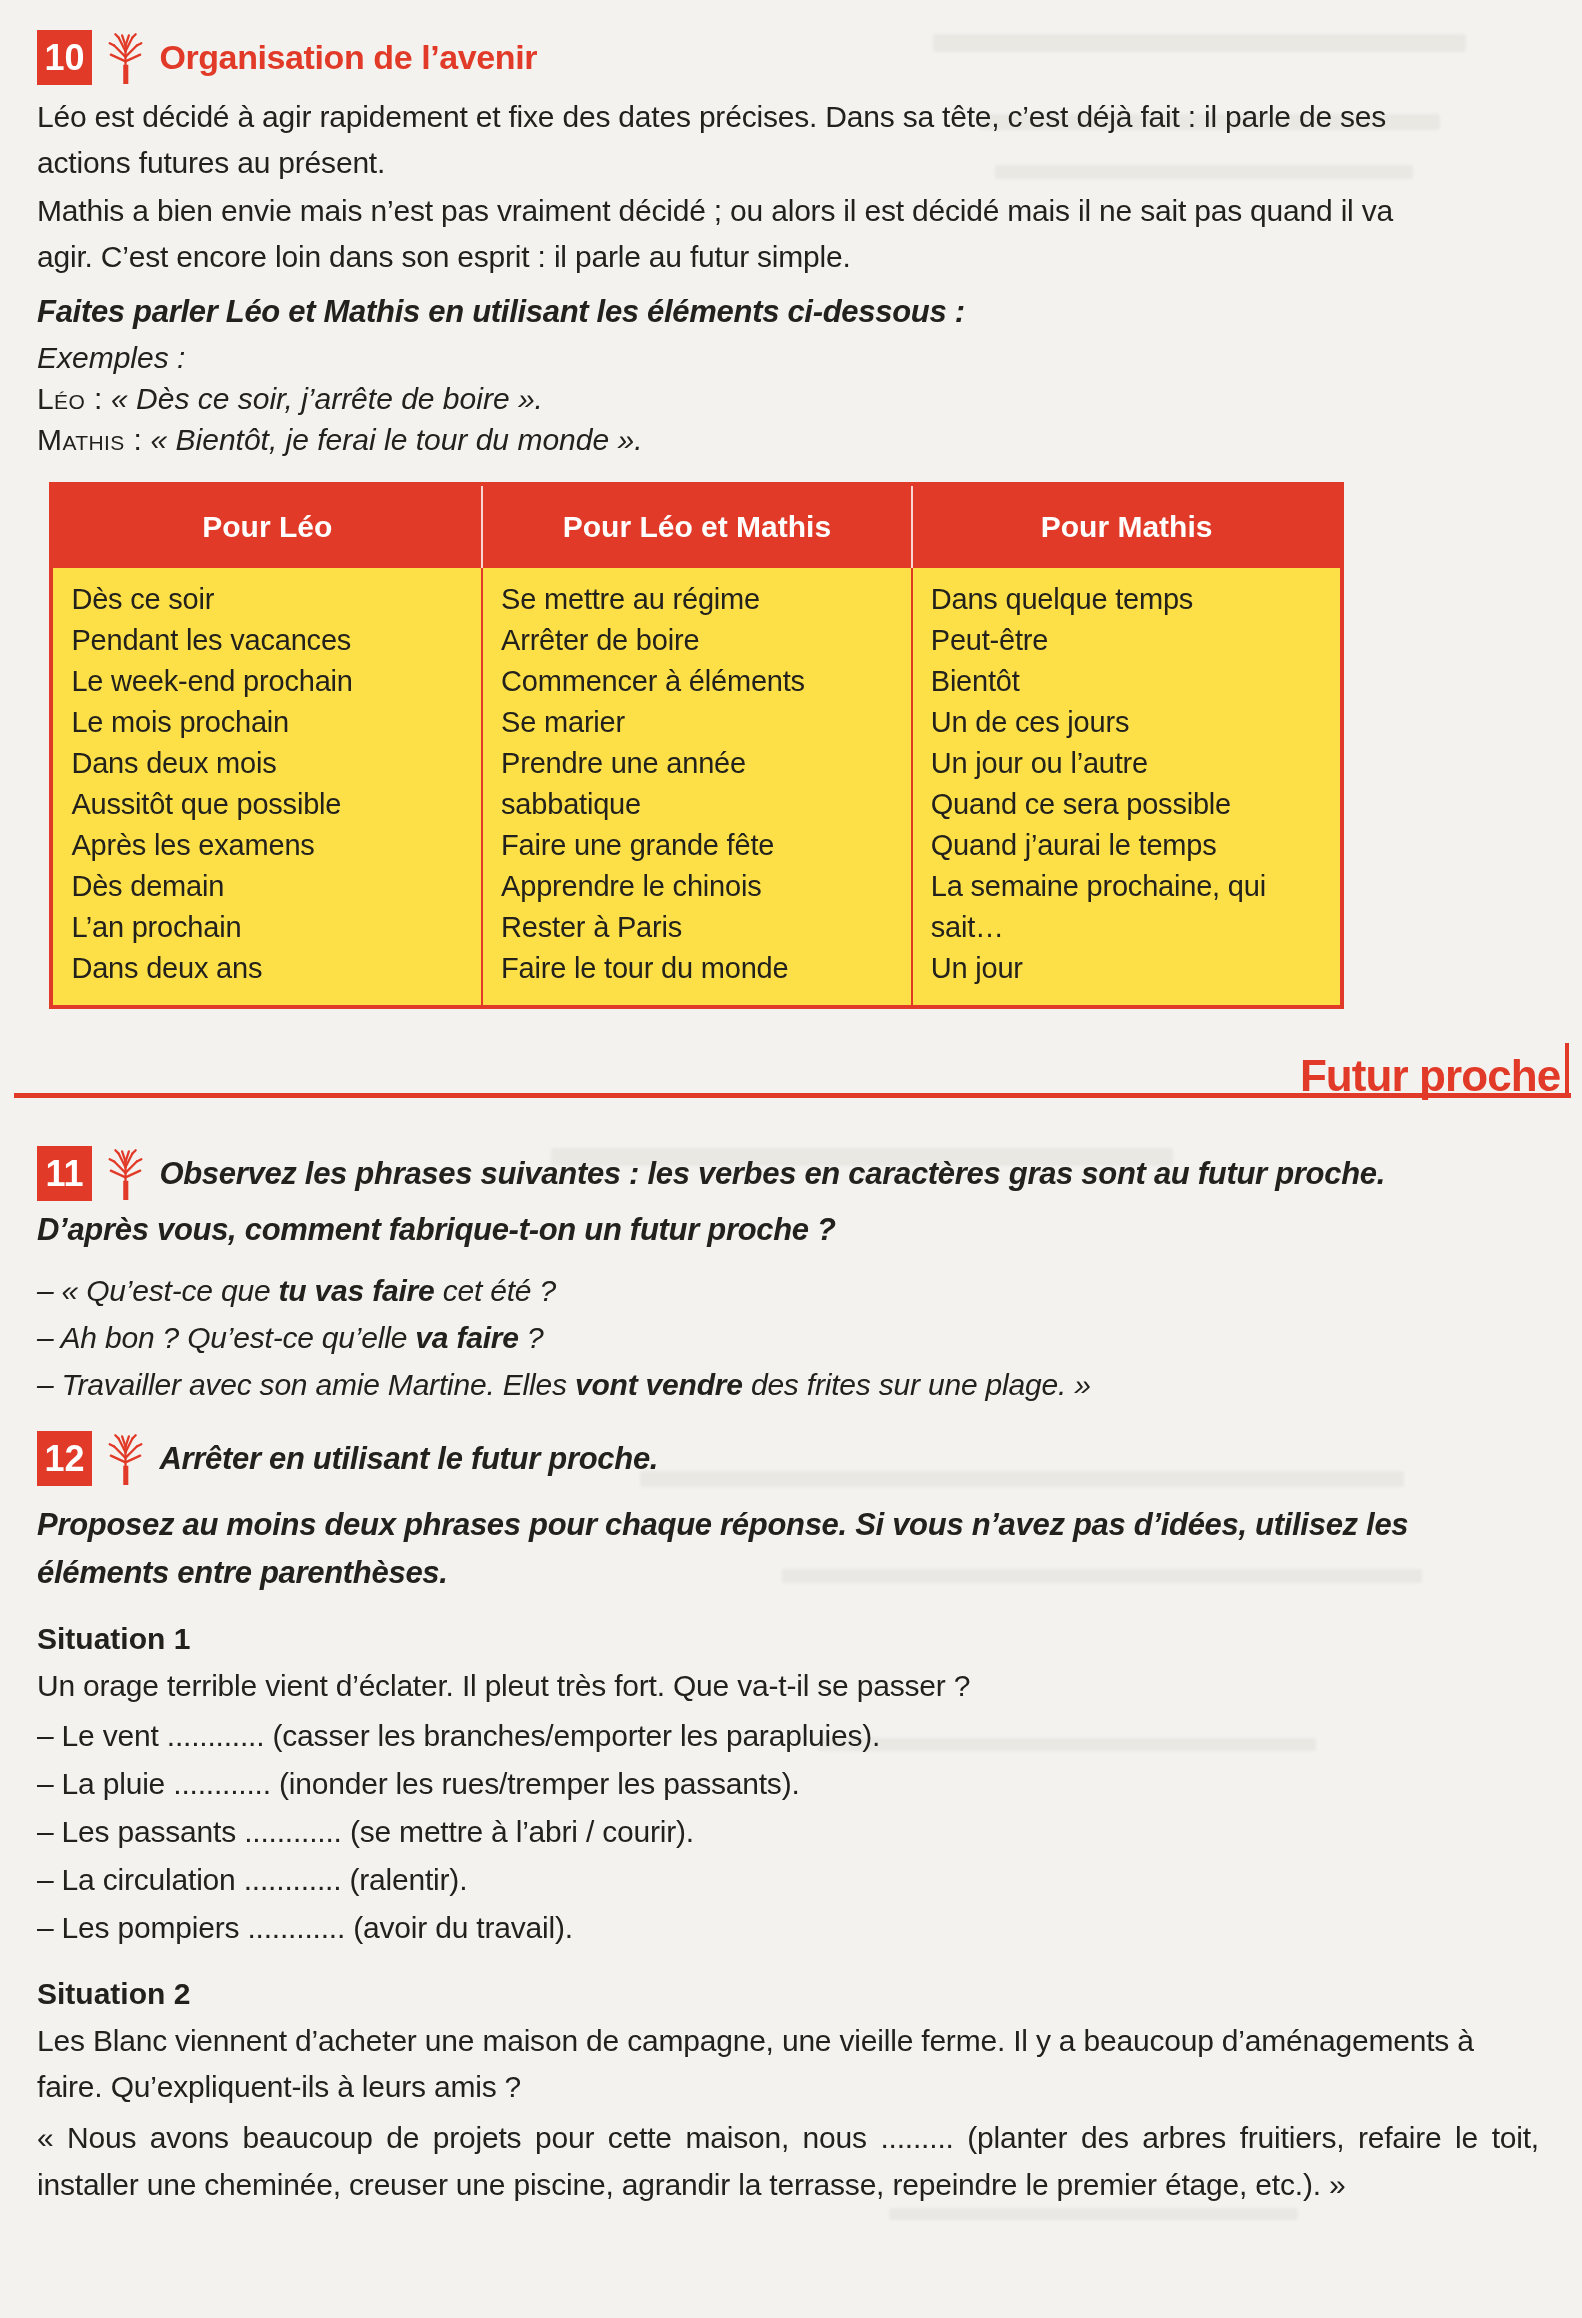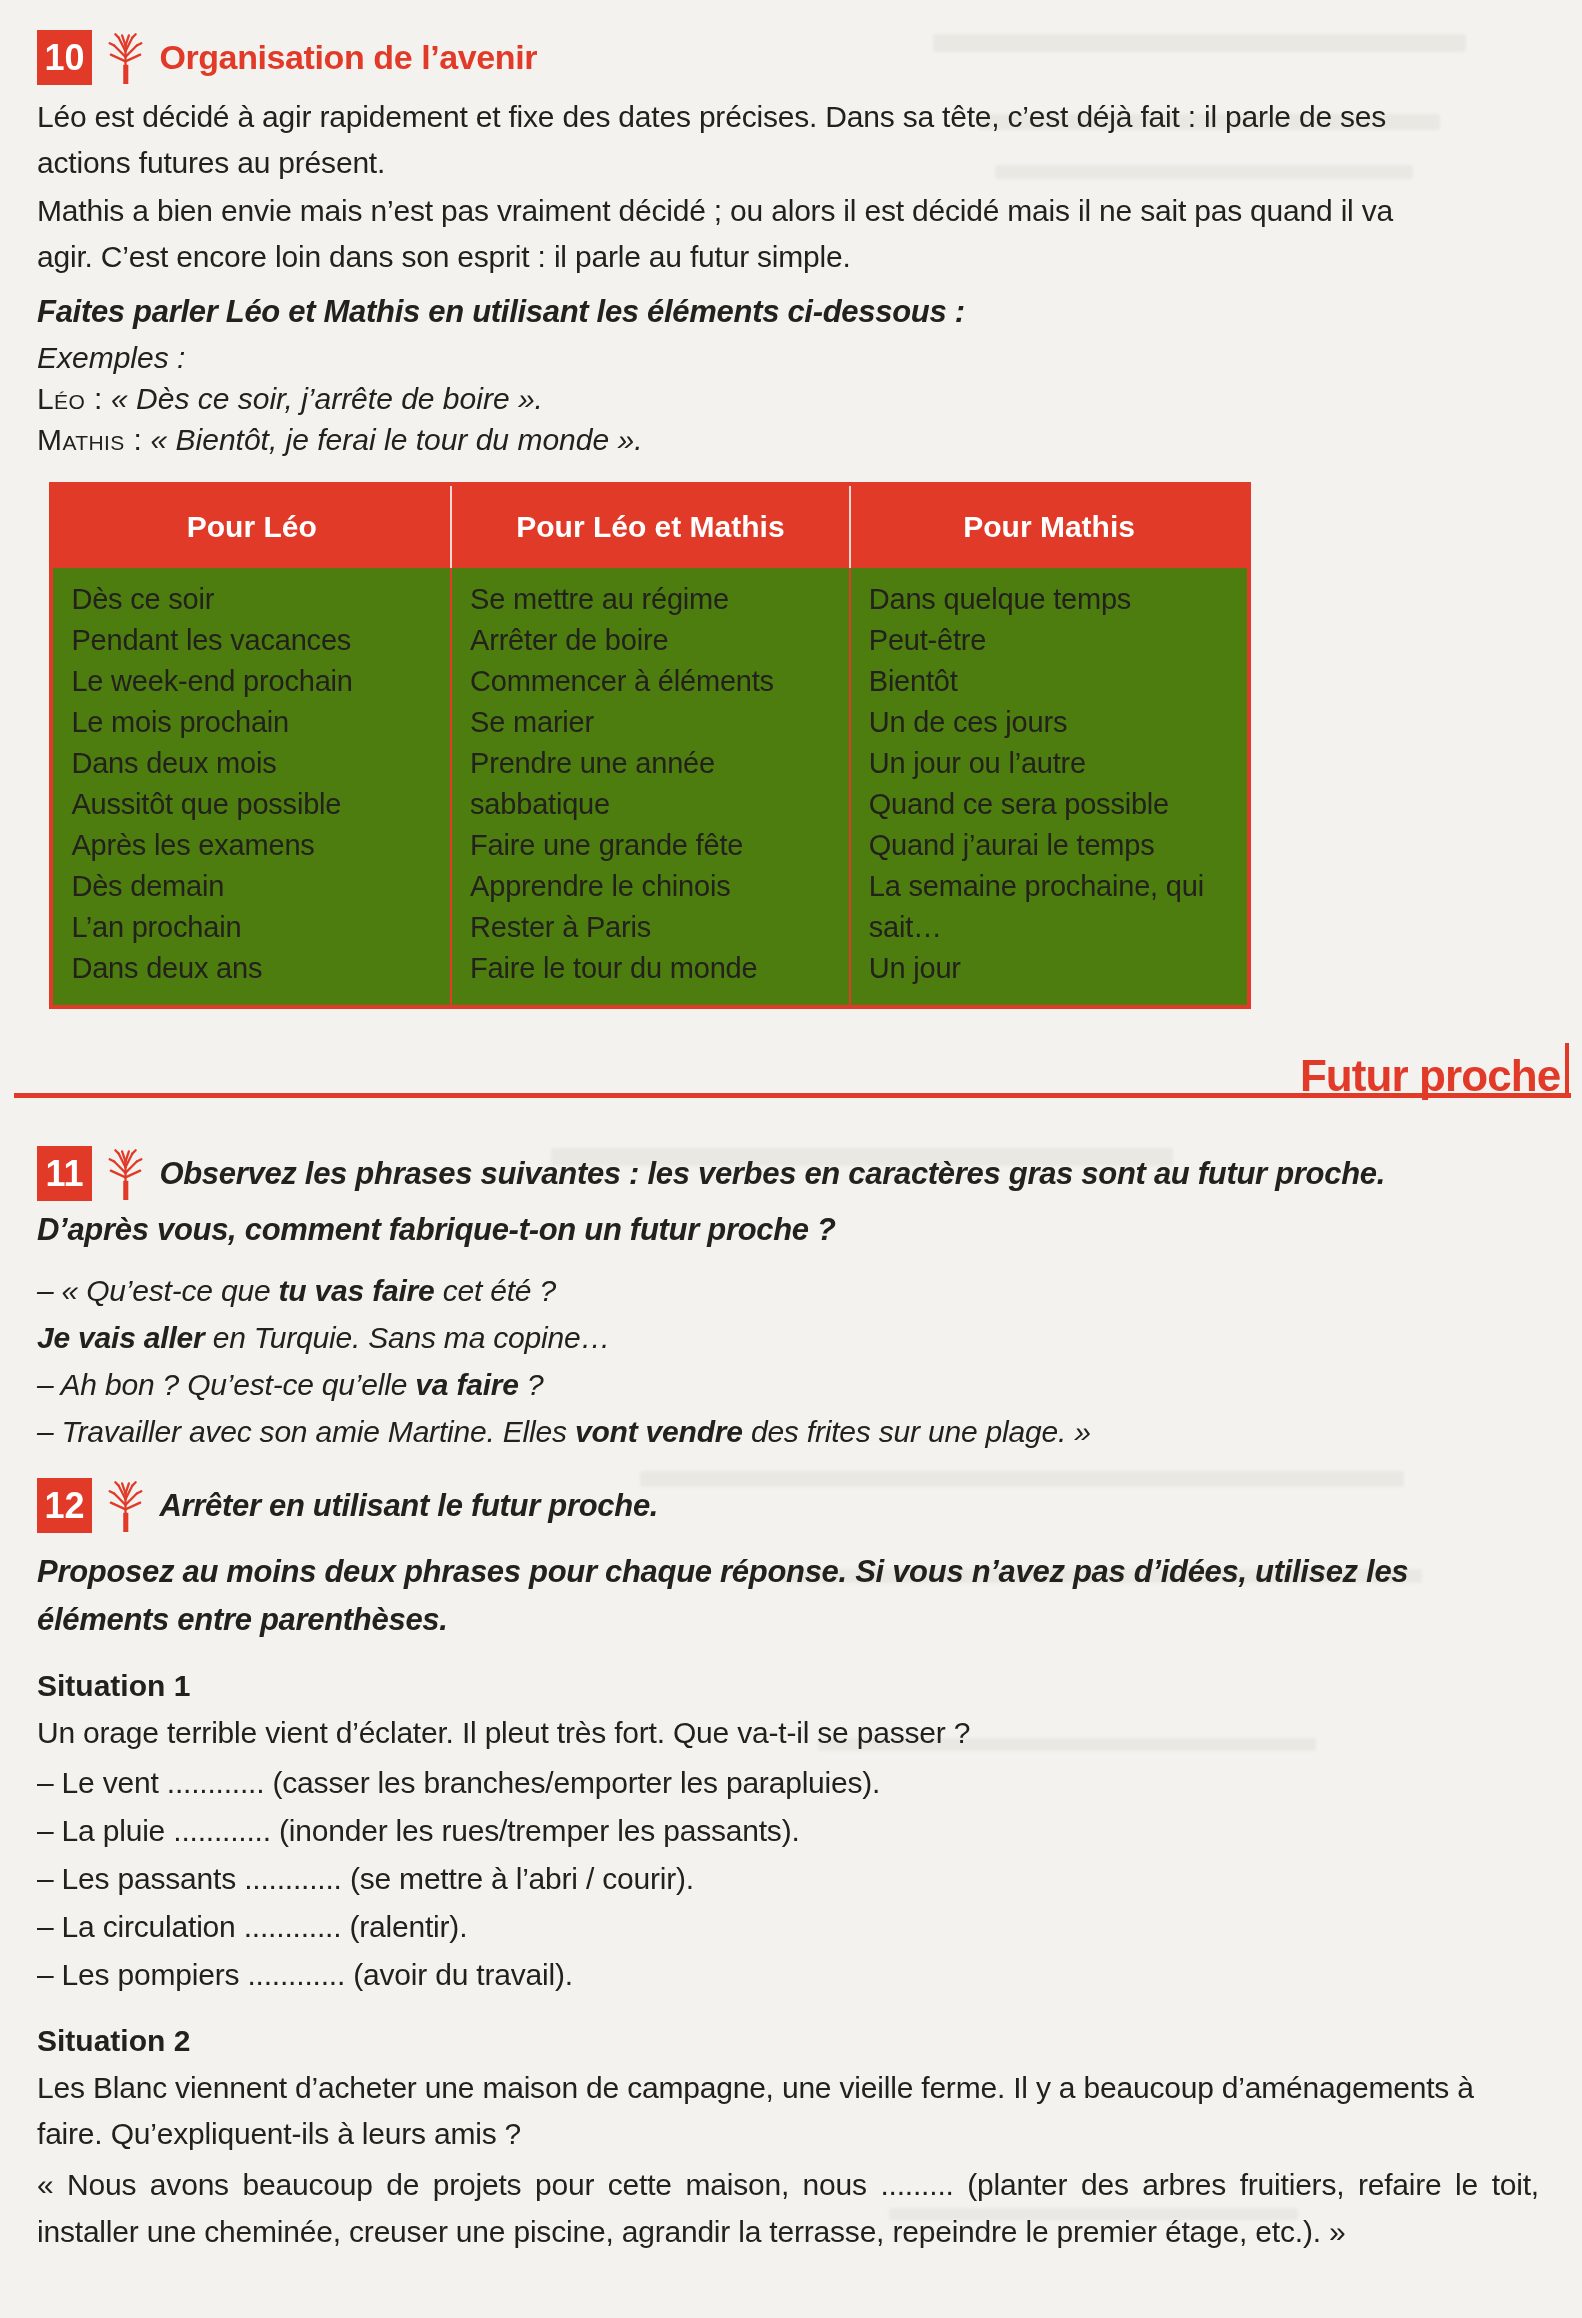--- a/index.html
+++ b/index.html
@@ -34,21 +34,21 @@
   .body-p{font-size:30px;line-height:46px;max-width:1386px;margin-top:9px;letter-spacing:-0.2px;}
   .body-p + .body-p{margin-top:1.8px;}
 
   .instruction{font-size:31px;font-weight:bold;font-style:italic;margin-top:14.2px;letter-spacing:-0.3px;}
   .example-label{font-size:30px;font-style:italic;margin-top:10.7px;}
   .example-line{font-size:30px;margin-top:7.1px;}
   .speaker{font-variant:small-caps;letter-spacing:0.4px;}
   .example-quote{font-style:italic;}
 
   
-  .tbl{margin:25px 0 0 12.4px;width:1202px;border:4.4px solid var(--red);background:#4d7c0f;}
+  .tbl{margin:25px 0 0 12.4px;width:1295px;border:4.4px solid var(--red);background:#fde047;}
   .tbl-head{display:flex;background:var(--red);color:#fff;}
   .tbl-head .th{
     flex:1;text-align:center;font-size:30px;font-weight:bold;
     padding:24px 0;border-left:2.7px solid #f6d7d2;
   }
   .tbl-head .th:first-child{border-left:none;}
   .tbl-body{display:flex;justify-content:center;}
   .col{flex:1;padding:10.7px 21.3px 16px 18px;border-left:2.7px solid var(--red);}
   .col:first-child{border-left:none;}
   .cell-line{font-size:29px;line-height:41px;letter-spacing:-0.2px;}
@@ -222,21 +222,20 @@
           </g>
           <rect x="15" y="29" width="4.5" height="17" fill="#e23a28"></rect>
         </svg>
       </span>
       <span class="ex-instr">Observez les phrases suivantes : les verbes en caractères gras sont au futur proche.</span>
     </div>
     <p class="ex11-line2">D’après vous, comment fabrique-t-on un futur proche ?</p>
 
     <div class="dialogue">
       <p class="dialogue-line"><span>– « Qu’est-ce que </span><b>tu vas faire</b><span> cet été ?</span></p>
-      <p class="dialogue-line"><b>Je vais aller</b><span> en Turquie. Sans ma copine…</span></p>
       <p class="dialogue-line"><span>– Ah bon ? Qu’est-ce qu’elle </span><b>va faire</b><span> ?</span></p>
       <p class="dialogue-line"><span>– Travailler avec son amie Martine. Elles </span><b>vont vendre</b><span> des frites sur une plage. »</span></p>
     </div>
 
     <div class="ex-row ex12-row">
       <span class="badge">12</span>
       <span class="tree">
         <svg width="39" height="52" viewBox="0 0 34 46">
           <g stroke="#e23a28" stroke-width="2" fill="none" stroke-linecap="round">
             <path d="M17 30 V12"></path>

